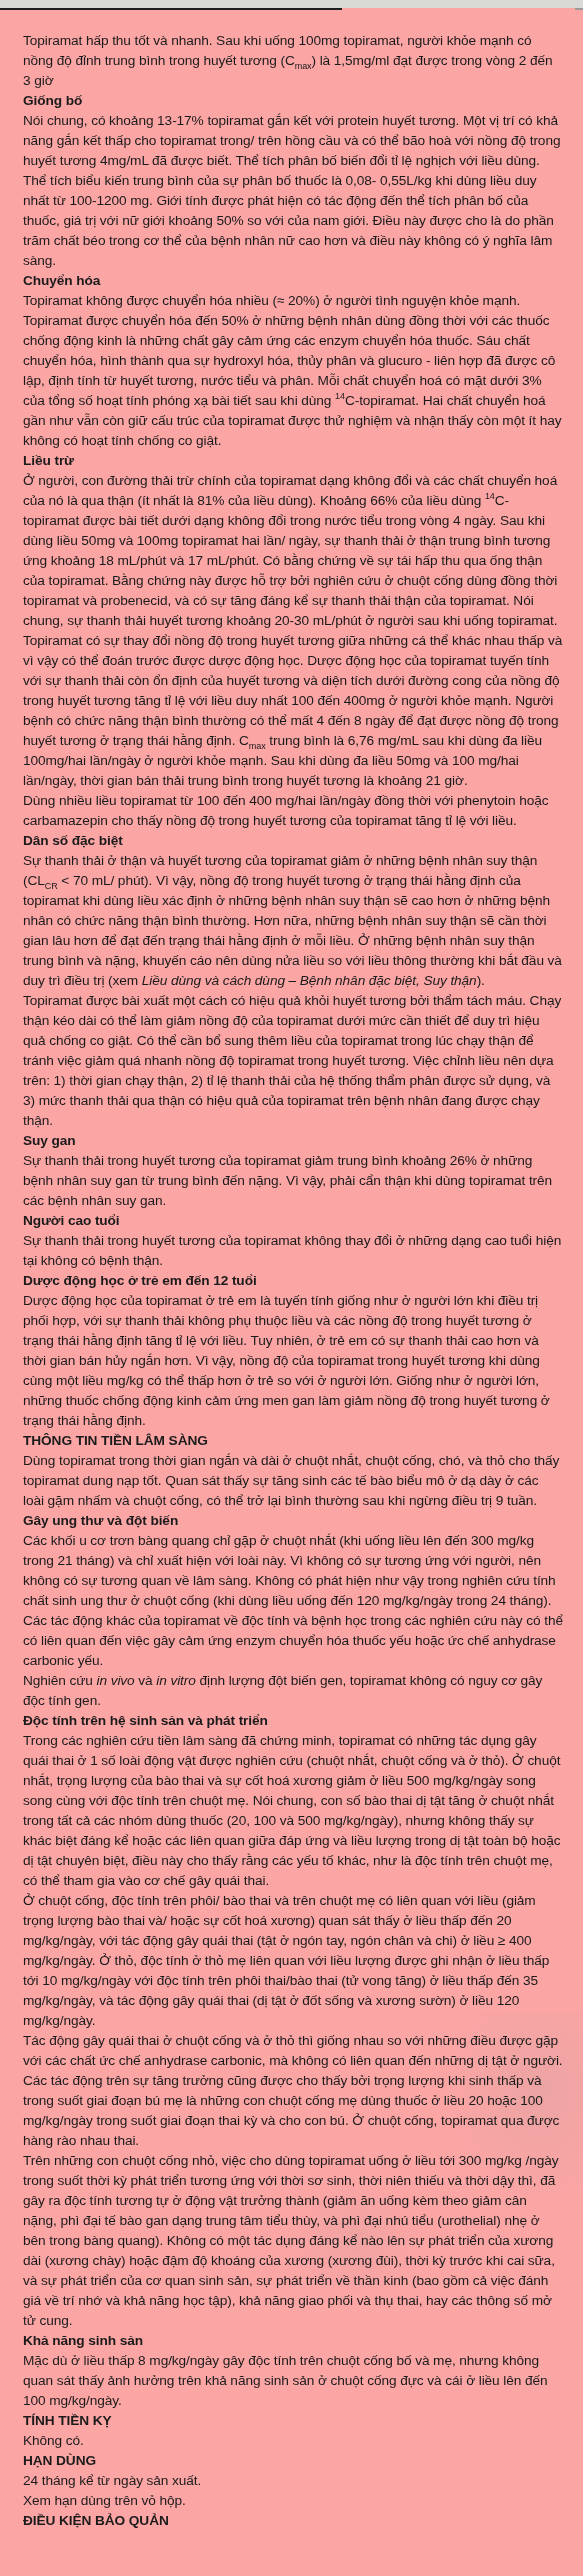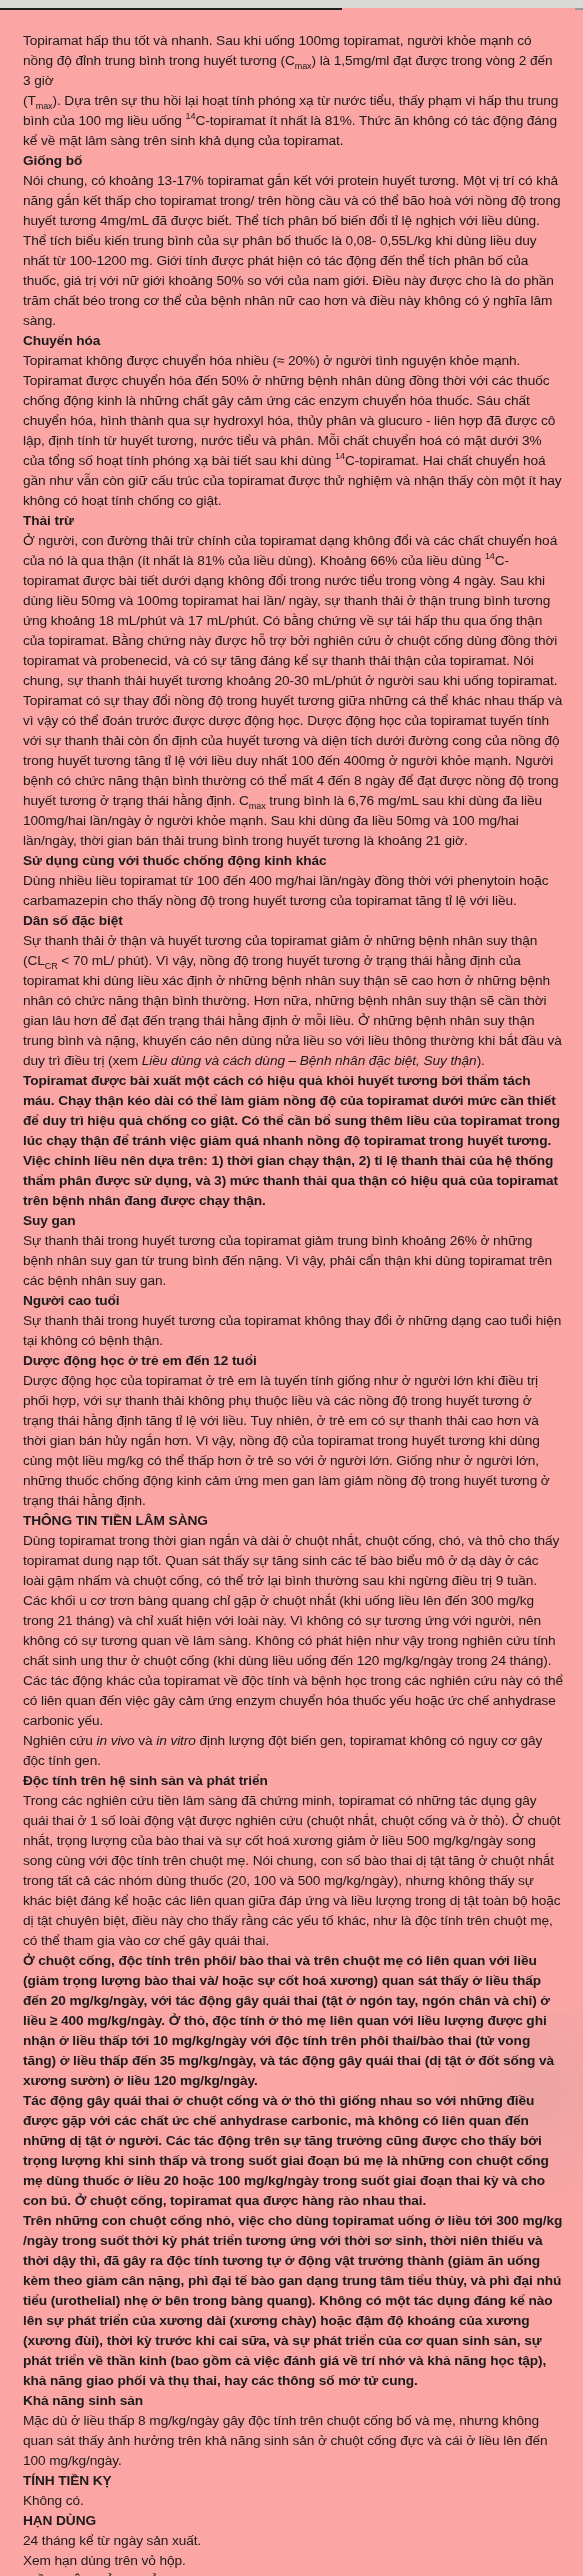--- a/index.html
+++ b/index.html
@@ -14,21 +14,21 @@
     padding:23px 20px 0 23px;
     font-family:"Liberation Sans", sans-serif;
     font-size:13.7px;
     line-height:20px;
     letter-spacing:-0.1px;
     color:#1b1b1b;
     -webkit-font-smoothing:antialiased;
   }
   .content{position:relative;z-index:2;}
   p.blk{margin:0;padding:0;}
-  .body{margin-top:10.6px;font-weight:bold;}
+  .body{margin-top:10.6px;}
   .body-tight{margin-top:0;}
   .heading{font-weight:bold;margin-top:12px;}
   .heading-tight{font-weight:bold;margin-top:0;}
   sub,sup{font-size:0.66em;line-height:0;}
   i{font-style:italic;}
   
   .scan-top-line{position:absolute;top:0;left:0;width:342px;height:2.3px;background:#1e1e1e;z-index:3;}
   .scan-top-corner{position:absolute;top:0;right:0;width:7.6px;height:2.3px;background:#9a9a97;z-index:3;}
   .scan-smudge-a{position:absolute;top:2004px;right:0;width:144px;height:197px;z-index:1;
     background:radial-gradient(ellipse at 70% 40%, rgba(160,160,152,0.18), rgba(160,160,152,0) 70%);}
@@ -38,41 +38,40 @@
 </head>
 <body>
 
 <div class="page">
   <div class="scan-top-line"></div>
   <div class="scan-top-corner"></div>
   <div class="scan-smudge-a"></div>
   <div class="scan-smudge-b"></div>
   <div class="content">
       <p class="blk body-tight">Topiramat hấp thu tốt và nhanh. Sau khi uống 100mg topiramat, người khỏe mạnh có nồng độ đỉnh trung bình trong huyết tương (C<sub>max</sub>) là 1,5mg/ml đạt được trong vòng 2 đến 3 giờ</p>
-      <p class="blk body-tight">(T<sub>max</sub>). Dựa trên sự thu hồi lại hoạt tính phóng xạ từ nước tiểu, thấy phạm vi hấp thu trung bình của 100 mg liều uống <sup>14</sup>C-topiramat ít nhất là 81%. Thức ăn không có tác động đáng kể về mặt lâm sàng trên sinh khả dụng của topiramat.</p>
       <p class="blk heading">Giống bố</p>
       <p class="blk body-tight">Nói chung, có khoảng 13-17% topiramat gắn kết với protein huyết tương. Một vị trí có khả năng gắn kết thấp cho topiramat trong/ trên hồng cầu và có thể bão hoà với nồng độ trong huyết tương 4mg/mL đã được biết. Thể tích phân bố biến đổi tỉ lệ nghịch với liều dùng. Thể tích biểu kiến trung bình của sự phân bố thuốc là 0,08- 0,55L/kg khi dùng liều duy nhất từ 100-1200 mg. Giới tính được phát hiện có tác động đến thể tích phân bố của thuốc, giá trị với nữ giới khoảng 50% so với của nam giới. Điều này được cho là do phần trăm chất béo trong cơ thể của bệnh nhân nữ cao hơn và điều này không có ý nghĩa lâm sàng.</p>
       <p class="blk heading">Chuyển hóa</p>
       <p class="blk body-tight">Topiramat không được chuyển hóa nhiều (≈ 20%) ở người tình nguyện khỏe mạnh. Topiramat được chuyển hóa đến 50% ở những bệnh nhân dùng đồng thời với các thuốc chống động kinh là những chất gây cảm ứng các enzym chuyển hóa thuốc. Sáu chất chuyển hóa, hình thành qua sự hydroxyl hóa, thủy phân và glucuro - liên hợp đã được cô lập, định tính từ huyết tương, nước tiểu và phân. Mỗi chất chuyển hoá có mặt dưới 3% của tổng số hoạt tính phóng xạ bài tiết sau khi dùng <sup>14</sup>C-topiramat. Hai chất chuyển hoá gần như vẫn còn giữ cấu trúc của topiramat được thử nghiệm và nhận thấy còn một ít hay không có hoạt tính chống co giật.</p>
-      <p class="blk heading">Thải trừ</p>
+      <p class="blk heading">Liều trừ</p>
       <p class="blk body-tight">Ở người, con đường thải trừ chính của topiramat dạng không đổi và các chất chuyển hoá của nó là qua thận (ít nhất là 81% của liều dùng). Khoảng 66% của liều dùng <sup>14</sup>C-topiramat được bài tiết dưới dạng không đổi trong nước tiểu trong vòng 4 ngày. Sau khi dùng liều 50mg và 100mg topiramat hai lần/ ngày, sự thanh thải ở thận trung bình tương ứng khoảng 18 mL/phút và 17 mL/phút. Có bằng chứng về sự tái hấp thu qua ống thận của topiramat. Bằng chứng này được hỗ trợ bởi nghiên cứu ở chuột cống dùng đồng thời topiramat và probenecid, và có sự tăng đáng kể sự thanh thải thận của topiramat. Nói chung, sự thanh thải huyết tương khoảng 20-30 mL/phút ở người sau khi uống topiramat.</p>
       <p class="blk body-tight">Topiramat có sự thay đổi nồng độ trong huyết tương giữa những cá thể khác nhau thấp và vì vậy có thể đoán trước được dược động học. Dược động học của topiramat tuyến tính với sự thanh thải còn ổn định của huyết tương và diện tích dưới đường cong của nồng độ trong huyết tương tăng tỉ lệ với liều duy nhất 100 đến 400mg ở người khỏe mạnh. Người bệnh có chức năng thận bình thường có thể mất 4 đến 8 ngày để đạt được nồng độ trong huyết tương ở trạng thái hằng định. C<sub>max</sub> trung bình là 6,76 mg/mL sau khi dùng đa liều 100mg/hai lần/ngày ở người khỏe mạnh. Sau khi dùng đa liều 50mg và 100 mg/hai lần/ngày, thời gian bán thải trung bình trong huyết tương là khoảng 21 giờ.</p>
-      <p class="blk heading">Sử dụng cùng với thuốc chống động kinh khác</p>
       <p class="blk body-tight">Dùng nhiều liều topiramat từ 100 đến 400 mg/hai lần/ngày đồng thời với phenytoin hoặc carbamazepin cho thấy nồng độ trong huyết tương của topiramat tăng tỉ lệ với liều.</p>
       <p class="blk heading">Dân số đặc biệt</p>
       <p class="blk body-tight">Sự thanh thải ở thận và huyết tương của topiramat giảm ở những bệnh nhân suy thận (CL<sub>CR</sub> &lt; 70 mL/ phút). Vì vậy, nồng độ trong huyết tương ở trạng thái hằng định của topiramat khi dùng liều xác định ở những bệnh nhân suy thận sẽ cao hơn ở những bệnh nhân có chức năng thận bình thường. Hơn nữa, những bệnh nhân suy thận sẽ cần thời gian lâu hơn để đạt đến trạng thái hằng định ở mỗi liều. Ở những bệnh nhân suy thận trung bình và nặng, khuyến cáo nên dùng nửa liều so với liều thông thường khi bắt đầu và duy trì điều trị (xem <i>Liều dùng và cách dùng – Bệnh nhân đặc biệt, Suy thận</i>).</p>
       <p class="blk body">Topiramat được bài xuất một cách có hiệu quả khỏi huyết tương bởi thẩm tách máu. Chạy thận kéo dài có thể làm giảm nồng độ của topiramat dưới mức cần thiết để duy trì hiệu quả chống co giật. Có thể cần bổ sung thêm liều của topiramat trong lúc chạy thận để tránh việc giảm quá nhanh nồng độ topiramat trong huyết tương. Việc chỉnh liều nên dựa trên: 1) thời gian chạy thận, 2) tỉ lệ thanh thải của hệ thống thẩm phân được sử dụng, và 3) mức thanh thải qua thận có hiệu quả của topiramat trên bệnh nhân đang được chạy thận.</p>
       <p class="blk heading">Suy gan</p>
       <p class="blk body-tight">Sự thanh thải trong huyết tương của topiramat giảm trung bình khoảng 26% ở những bệnh nhân suy gan từ trung bình đến nặng. Vì vậy, phải cẩn thận khi dùng topiramat trên các bệnh nhân suy gan.</p>
       <p class="blk heading-tight">Người cao tuổi</p>
       <p class="blk body-tight">Sự thanh thải trong huyết tương của topiramat không thay đổi ở những dạng cao tuổi hiện tại không có bệnh thận.</p>
       <p class="blk heading">Dược động học ở trẻ em đến 12 tuổi</p>
       <p class="blk body-tight">Dược động học của topiramat ở trẻ em là tuyến tính giống như ở người lớn khi điều trị phối hợp, với sự thanh thải không phụ thuộc liều và các nồng độ trong huyết tương ở trạng thái hằng định tăng tỉ lệ với liều. Tuy nhiên, ở trẻ em có sự thanh thải cao hơn và thời gian bán hủy ngắn hơn. Vì vậy, nồng độ của topiramat trong huyết tương khi dùng cùng một liều mg/kg có thể thấp hơn ở trẻ so với ở người lớn. Giống như ở người lớn, những thuốc chống động kinh cảm ứng men gan làm giảm nồng độ trong huyết tương ở trạng thái hằng định.</p>
       <p class="blk heading">THÔNG TIN TIỀN LÂM SÀNG</p>
       <p class="blk body-tight">Dùng topiramat trong thời gian ngắn và dài ở chuột nhắt, chuột cống, chó, và thỏ cho thấy topiramat dung nạp tốt. Quan sát thấy sự tăng sinh các tế bào biểu mô ở dạ dày ở các loài gặm nhấm và chuột cống, có thể trở lại bình thường sau khi ngừng điều trị 9 tuần.</p>
+      <p class="blk heading">Gây ung thư và đột biến</p>
       <p class="blk body-tight">Các khối u cơ trơn bàng quang chỉ gặp ở chuột nhắt (khi uống liều lên đến 300 mg/kg trong 21 tháng) và chỉ xuất hiện với loài này. Vì không có sự tương ứng với người, nên không có sự tương quan về lâm sàng. Không có phát hiện như vậy trong nghiên cứu tính chất sinh ung thư ở chuột cống (khi dùng liều uống đến 120 mg/kg/ngày trong 24 tháng). Các tác động khác của topiramat về độc tính và bệnh học trong các nghiên cứu này có thể có liên quan đến việc gây cảm ứng enzym chuyển hóa thuốc yếu hoặc ức chế anhydrase carbonic yếu.</p>
       <p class="blk body-tight">Nghiên cứu <i>in vivo</i> và <i>in vitro</i> định lượng đột biến gen, topiramat không có nguy cơ gây độc tính gen.</p>
       <p class="blk heading">Độc tính trên hệ sinh sản và phát triển</p>
       <p class="blk body-tight">Trong các nghiên cứu tiền lâm sàng đã chứng minh, topiramat có những tác dụng gây quái thai ở 1 số loài động vật được nghiên cứu (chuột nhắt, chuột cống và ở thỏ). Ở chuột nhắt, trọng lượng của bào thai và sự cốt hoá xương giảm ở liều 500 mg/kg/ngày song song cùng với độc tính trên chuột mẹ. Nói chung, con số bào thai dị tật tăng ở chuột nhắt trong tất cả các nhóm dùng thuốc (20, 100 và 500 mg/kg/ngày), nhưng không thấy sự khác biệt đáng kể hoặc các liên quan giữa đáp ứng và liều lượng trong dị tật toàn bộ hoặc dị tật chuyên biệt, điều này cho thấy rằng các yếu tố khác, như là độc tính trên chuột mẹ, có thể tham gia vào cơ chế gây quái thai.</p>
       <p class="blk body">Ở chuột cống, độc tính trên phôi/ bào thai và trên chuột mẹ có liên quan với liều (giảm trọng lượng bào thai và/ hoặc sự cốt hoá xương) quan sát thấy ở liều thấp đến 20 mg/kg/ngày, với tác động gây quái thai (tật ở ngón tay, ngón chân và chi) ở liều ≥ 400 mg/kg/ngày. Ở thỏ, độc tính ở thỏ mẹ liên quan với liều lượng được ghi nhận ở liều thấp tới 10 mg/kg/ngày với độc tính trên phôi thai/bào thai (tử vong tăng) ở liều thấp đến 35 mg/kg/ngày, và tác động gây quái thai (dị tật ở đốt sống và xương sườn) ở liều 120 mg/kg/ngày.</p>
       <p class="blk body">Tác động gây quái thai ở chuột cống và ở thỏ thì giống nhau so với những điều được gặp với các chất ức chế anhydrase carbonic, mà không có liên quan đến những dị tật ở người. Các tác động trên sự tăng trưởng cũng được cho thấy bởi trọng lượng khi sinh thấp và trong suốt giai đoạn bú mẹ là những con chuột cống mẹ dùng thuốc ở liều 20 hoặc 100 mg/kg/ngày trong suốt giai đoạn thai kỳ và cho con bú. Ở chuột cống, topiramat qua được hàng rào nhau thai.</p>
       <p class="blk body">Trên những con chuột cống nhỏ, việc cho dùng topiramat uống ở liều tới 300 mg/kg /ngày trong suốt thời kỳ phát triển tương ứng với thời sơ sinh, thời niên thiếu và thời dậy thì, đã gây ra độc tính tương tự ở động vật trưởng thành (giảm ăn uống kèm theo giảm cân nặng, phì đại tế bào gan dạng trung tâm tiểu thùy, và phì đại nhú tiểu (urothelial) nhẹ ở bên trong bàng quang). Không có một tác dụng đáng kể nào lên sự phát triển của xương dài (xương chày) hoặc đậm độ khoáng của xương (xương đùi), thời kỳ trước khi cai sữa, và sự phát triển của cơ quan sinh sản, sự phát triển về thần kinh (bao gồm cả việc đánh giá về trí nhớ và khả năng học tập), khả năng giao phối và thụ thai, hay các thông số mở tử cung.</p>
       <p class="blk heading">Khả năng sinh sản</p>
       <p class="blk body-tight">Mặc dù ở liều thấp 8 mg/kg/ngày gây độc tính trên chuột cống bố và mẹ, nhưng không quan sát thấy ảnh hưởng trên khả năng sinh sản ở chuột cống đực và cái ở liều lên đến 100 mg/kg/ngày.</p>
       <p class="blk heading">TÍNH TIỀN KỴ</p>

